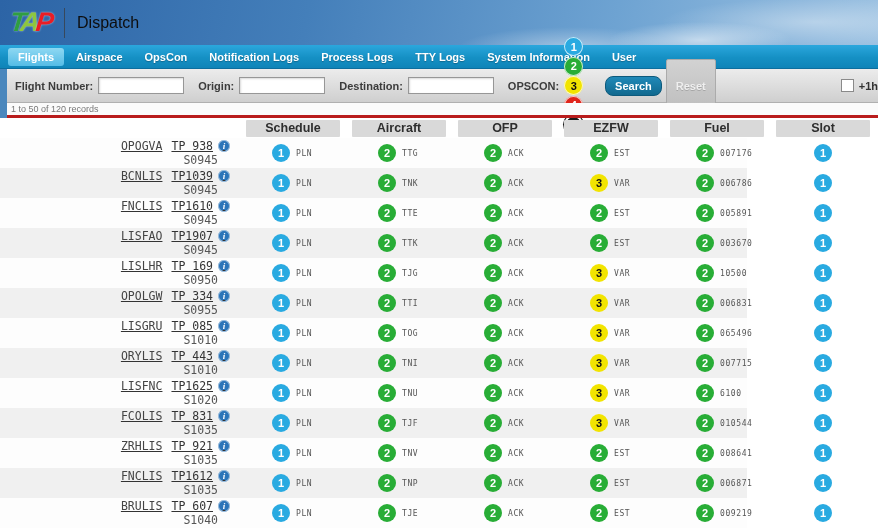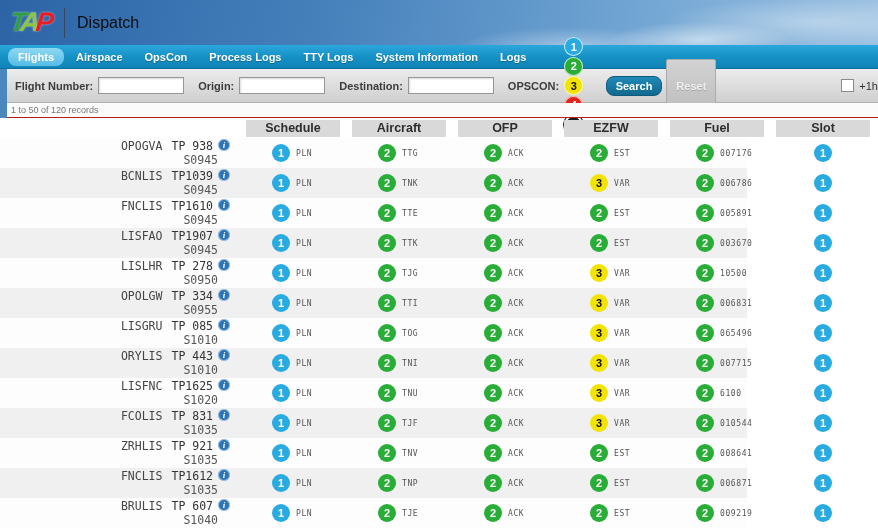--- a/index.html
+++ b/index.html
@@ -23,63 +23,63 @@
   .brand-tag{margin-top:2px;background:#d11931;color:#fff;font-size:6px;
     padding:1px 4px;border-radius:2px;width:max-content;letter-spacing:.4px;}
   .divider{width:1px;height:30px;background:#3a3a3a;margin:0 12px 0 14px;opacity:.7;}
   .app-title{font-size:16px;color:#0d0d0d;}
 
   
   .nav{position:absolute;left:0;top:45px;width:878px;height:24px;
     background:linear-gradient(180deg,#2ba7dd 0%,#1590c4 55%,#0f84b8 100%);
     border-bottom:1px solid #0d6e9e;display:flex;align-items:center;padding-left:8px;box-sizing:border-box;}
   .nav-item{color:#fff;font-size:11px;font-weight:bold;padding:3px 10px;margin-right:2px;
-    border-radius:8px;cursor:pointer;white-space:nowrap;text-shadow:0 1px 1px rgba(0,0,0,.25);}
+    border-radius:3px;cursor:pointer;white-space:nowrap;text-shadow:0 1px 1px rgba(0,0,0,.25);}
   .nav-item.active{background:linear-gradient(180deg,#8ed8f2,#55bce6);text-shadow:none;}
 
   
   .edge{position:absolute;left:0;top:69px;width:7px;height:49px;background:#4a87bd;}
 
   
   .filterbar{position:absolute;left:7px;top:69px;width:871px;height:34px;box-sizing:border-box;
     background:linear-gradient(180deg,#ececec,#cfcfcf);border-bottom:1px solid #b0b0b0;
     display:flex;align-items:center;padding-left:8px;}
   .flabel{font-size:11px;font-weight:bold;color:#3c3c3c;margin-right:5px;white-space:nowrap;}
   .finput{width:78px;height:15px;border:1px solid #979797;background:#fff;
     box-shadow:inset 1px 1px 2px rgba(0,0,0,.15);margin-right:14px;font-size:11px;padding:0 3px;}
   .lcircle{width:19px;height:19px;border-radius:50%;display:inline-flex;align-items:center;
     justify-content:center;font-size:11px;font-weight:bold;margin-right:4px;cursor:pointer;
     box-shadow:inset 0 0 0 1px rgba(255,255,255,.75);}
   .btn-search{background:linear-gradient(180deg,#2089b8,#11698f);color:#fff;border:1px solid #0d5a7c;
     font-size:11px;font-weight:bold;padding:3px 9px;border-radius:8px;margin-left:10px;cursor:pointer;}
   .btn-reset{background:linear-gradient(180deg,#d2d2d2,#bdbdbd);color:#efefef;border:1px solid #ababab;
     font-size:11px;font-weight:bold;padding:20px 9px;border-radius:2px;margin-left:4px;cursor:pointer;
     text-shadow:0 1px 0 rgba(120,120,120,.4);}
-  .plus1h{display:flex;align-items:center;margin-left:125px;}
+  .plus1h{display:flex;align-items:center;margin-left:125px;font-weight:bold;}
   .checkbox{width:11px;height:11px;background:#fff;border:1px solid #8a8a8a;margin-right:5px;cursor:pointer;}
   .plus1h-label{font-size:11px;color:#333;}
 
   
   .recordsbar{position:absolute;left:7px;top:103px;width:871px;height:15px;box-sizing:border-box;
-    background:#fbfbfb;border-bottom:1px solid #b91c1c;display:flex;align-items:center;padding-left:4px;}
+    background:#fbfbfb;border-bottom:3px solid #b91c1c;display:flex;align-items:center;padding-left:4px;}
   .records-text{font-size:9px;color:#777;}
 
   
   .table{position:absolute;left:0;top:118px;width:747px;}
   .thead,.trow{display:grid;grid-template-columns:240px repeat(6,106px);}
   .thead{height:20px;align-items:center;}
   .hbox{background:#d9d9d9;margin:0 6px;height:17px;line-height:17px;text-align:center;
     font-size:12.5px;font-weight:bold;color:#2e2e2e;border-radius:1px;}
   .trow{height:30px;}
   .trow:nth-child(even){background:#f0f0f0;}
   .trow:nth-child(odd){background:#fdfdfd;}
 
   .fcell{display:flex;flex-direction:column;justify-content:center;align-items:flex-end;
     padding-right:10px;font-family:"DejaVu Sans Mono", monospace;}
-  .l1{display:flex;font-size:11.5px;color:#333;}
+  .l1{display:flex;align-items:center;font-size:11.5px;color:#333;text-decoration:underline;}
   .route{color:#444;}
   .fno{white-space:pre;margin-left:9px;}
   .info-icon{width:12px;height:12px;border-radius:50%;background:#2b74b8;color:#fff;
     font-size:9px;font-weight:bold;font-style:italic;font-family:"Liberation Serif", serif;
     display:inline-flex;align-items:center;justify-content:center;margin-left:5px;cursor:pointer;
     box-shadow:inset 0 0 0 1px rgba(255,255,255,.5);}
   .l2{font-size:11.5px;color:#555;width:calc(6ch + 17px);text-align:center;}
 
   .vcell{display:flex;align-items:center;padding-left:32px;}
   .vcell.slot-cell{padding-left:0;justify-content:center;}
@@ -103,24 +103,25 @@
     <div class="logo-letters"><span class="lt-t">T</span><span class="lt-a">A</span><span class="lt-p">P</span></div>
   </div>
   <div class="divider"></div>
   <div class="app-title">Dispatch</div>
 </div>
 
 <div class="nav" id="nav-bar">
     <div class="nav-item active">Flights</div>
     <div class="nav-item">Airspace</div>
     <div class="nav-item">OpsCon</div>
+    <div class="nav-item">Notification Logs</div>
     <div class="nav-item">Process Logs</div>
     <div class="nav-item">TTY Logs</div>
     <div class="nav-item">System Information</div>
-    <div class="nav-item">Logs</div>
+    <div class="nav-item">User</div>
   </div>
 
 <div class="edge"></div>
 
 <div class="filterbar">
   <span class="flabel">Flight Number:</span>
   <input class="finput" value="" style="">
   <span class="flabel">Origin:</span>
   <input class="finput" value="" style="">
   <span class="flabel">Destination:</span>
@@ -339,21 +340,21 @@
     <div class="vcell slot-cell">
           <span class="badge">
             <span class="circle c-blue">1</span>
           </span>
         </div>
   </div>
       <div class="trow">
     <div class="fcell">
       <div class="l1">
         <span class="route">LISLHR</span>
-            <span class="fno">TP 278</span>
+            <span class="fno">TP 169</span>
         <span class="info-icon">i</span>
       </div>
       <div class="l2">S0950</div>
     </div>
     <div class="vcell">
           <span class="badge">
             <span class="circle c-blue">1</span>
             <span class="blabel">PLN</span>
           </span>
         </div>

